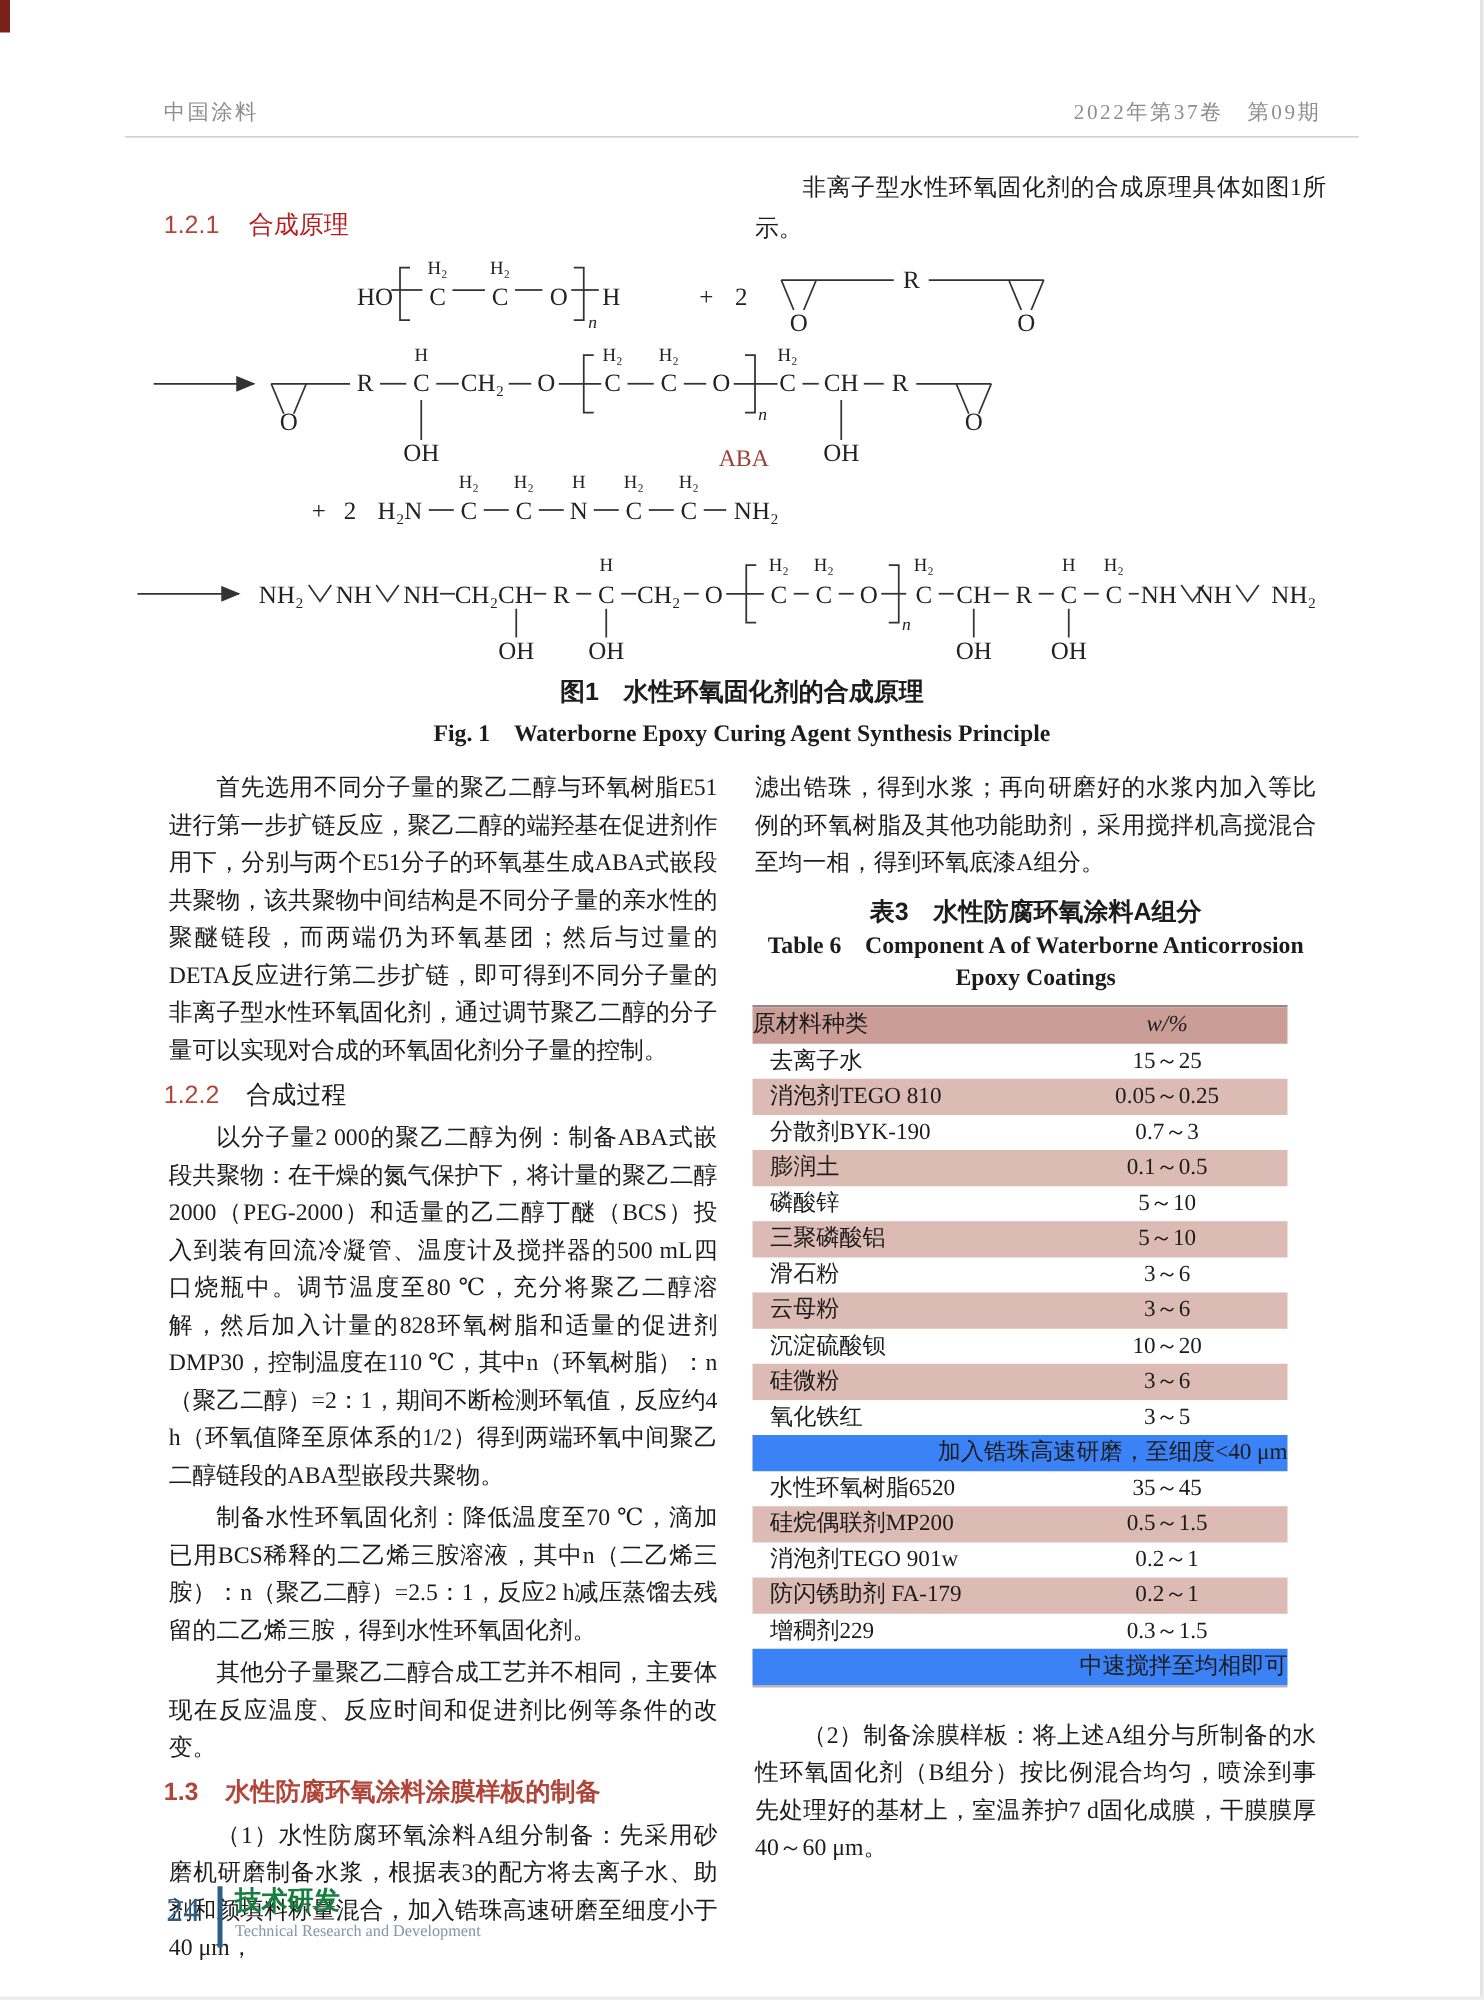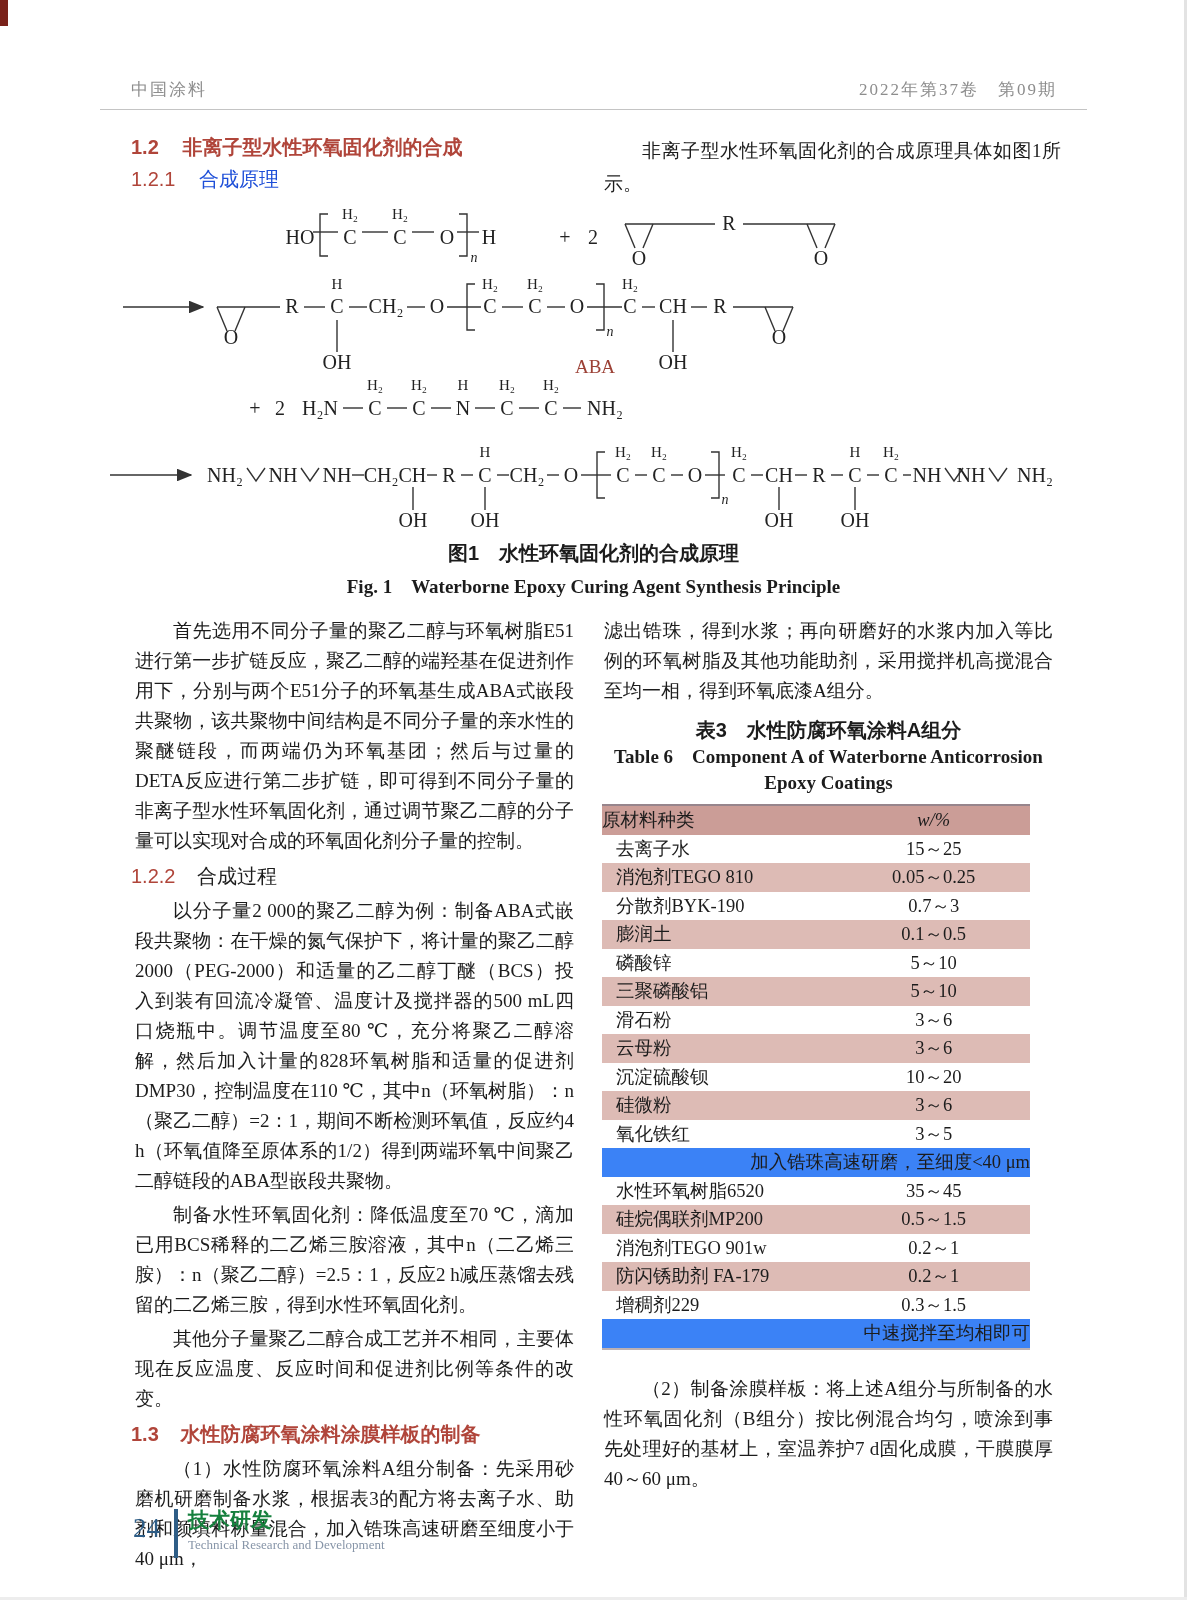--- a/index.html
+++ b/index.html
@@ -8,21 +8,21 @@
   .edge-r{position:absolute;right:0;top:0;width:3px;height:1600px;background:#e3e3e3;}
   .edge-b{position:absolute;left:0;bottom:0;width:1187px;height:3px;background:#ededed;}
   .corner-mark{position:absolute;left:0;top:0;width:8px;height:26px;background:#7a221a;}
   .header{position:absolute;left:131px;top:78px;width:926px;display:flex;justify-content:space-between;
           color:#8d8d8d;font-size:17px;letter-spacing:2px;}
   .header-rule{position:absolute;left:100px;top:109px;width:987px;height:1px;background:#c4c4c4;}
   .h-sec{position:absolute;left:131px;font-family:"Liberation Sans","DejaVu Sans",sans-serif;font-size:20px;}
   .h12{top:134px;font-weight:bold;color:#b0453a;}
   .h121{top:166px;}
   .secnum{color:#b0453a;margin-right:18px;}
-  .h121 .sectitle{font-family:"Liberation Serif","DejaVu Serif",serif;color:#1d4ed8;text-align:right;}
+  .h121 .sectitle{font-family:"Liberation Serif","DejaVu Serif",serif;color:#b91c1c;text-align:right;}
   .intro-right{position:absolute;left:600px;top:130px;width:457px;font-size:19px;line-height:33px;
                text-align:justify;text-indent:2em;}
   .fig-svg{position:absolute;left:95px;top:192px;}
   .fig-svg text{font-family:"Liberation Serif","DejaVu Serif",serif;fill:#222;text-anchor:middle;font-size:20px;}
   .fig-svg text.sub{font-size:15px;}
   .fig-svg text.subn{font-size:14px;font-style:italic;}
   .fig-svg text.aba{font-size:19px;fill:#9c4136;}
   .bond{stroke:#333;stroke-width:1.4;fill:none;}
   .fig-caption{position:absolute;left:100px;top:540px;width:987px;text-align:center;}
   .fig-cap-cn{font-family:"Liberation Sans","DejaVu Sans",sans-serif;font-weight:bold;font-size:20px;}
@@ -62,24 +62,20 @@
   <div class="corner-mark"></div>
   <div class="edge-r"></div>
   <div class="edge-b"></div>
 
   <div class="header">
     <span>中国涂料</span>
     <span>2022年第37卷　第09期</span>
   </div>
   <div class="header-rule"></div>
 
-  <div class="h-sec h12">
-    <span class="secnum">1.2</span>
-    <span class="sectitle">非离子型水性环氧固化剂的合成</span>
-  </div>
   <div class="h-sec h121">
     <span class="secnum">1.2.1</span>
     <span class="sectitle">合成原理</span>
   </div>
 
   <div class="intro-right para">非离子型水性环氧固化剂的合成原理具体如图1所示。</div>
 
   <svg class="fig-svg" width="1000" height="360" viewBox="0 0 1000 360">
     <defs>
       <marker id="ah" markerWidth="11" markerHeight="9" refX="10" refY="4.5" orient="auto">

